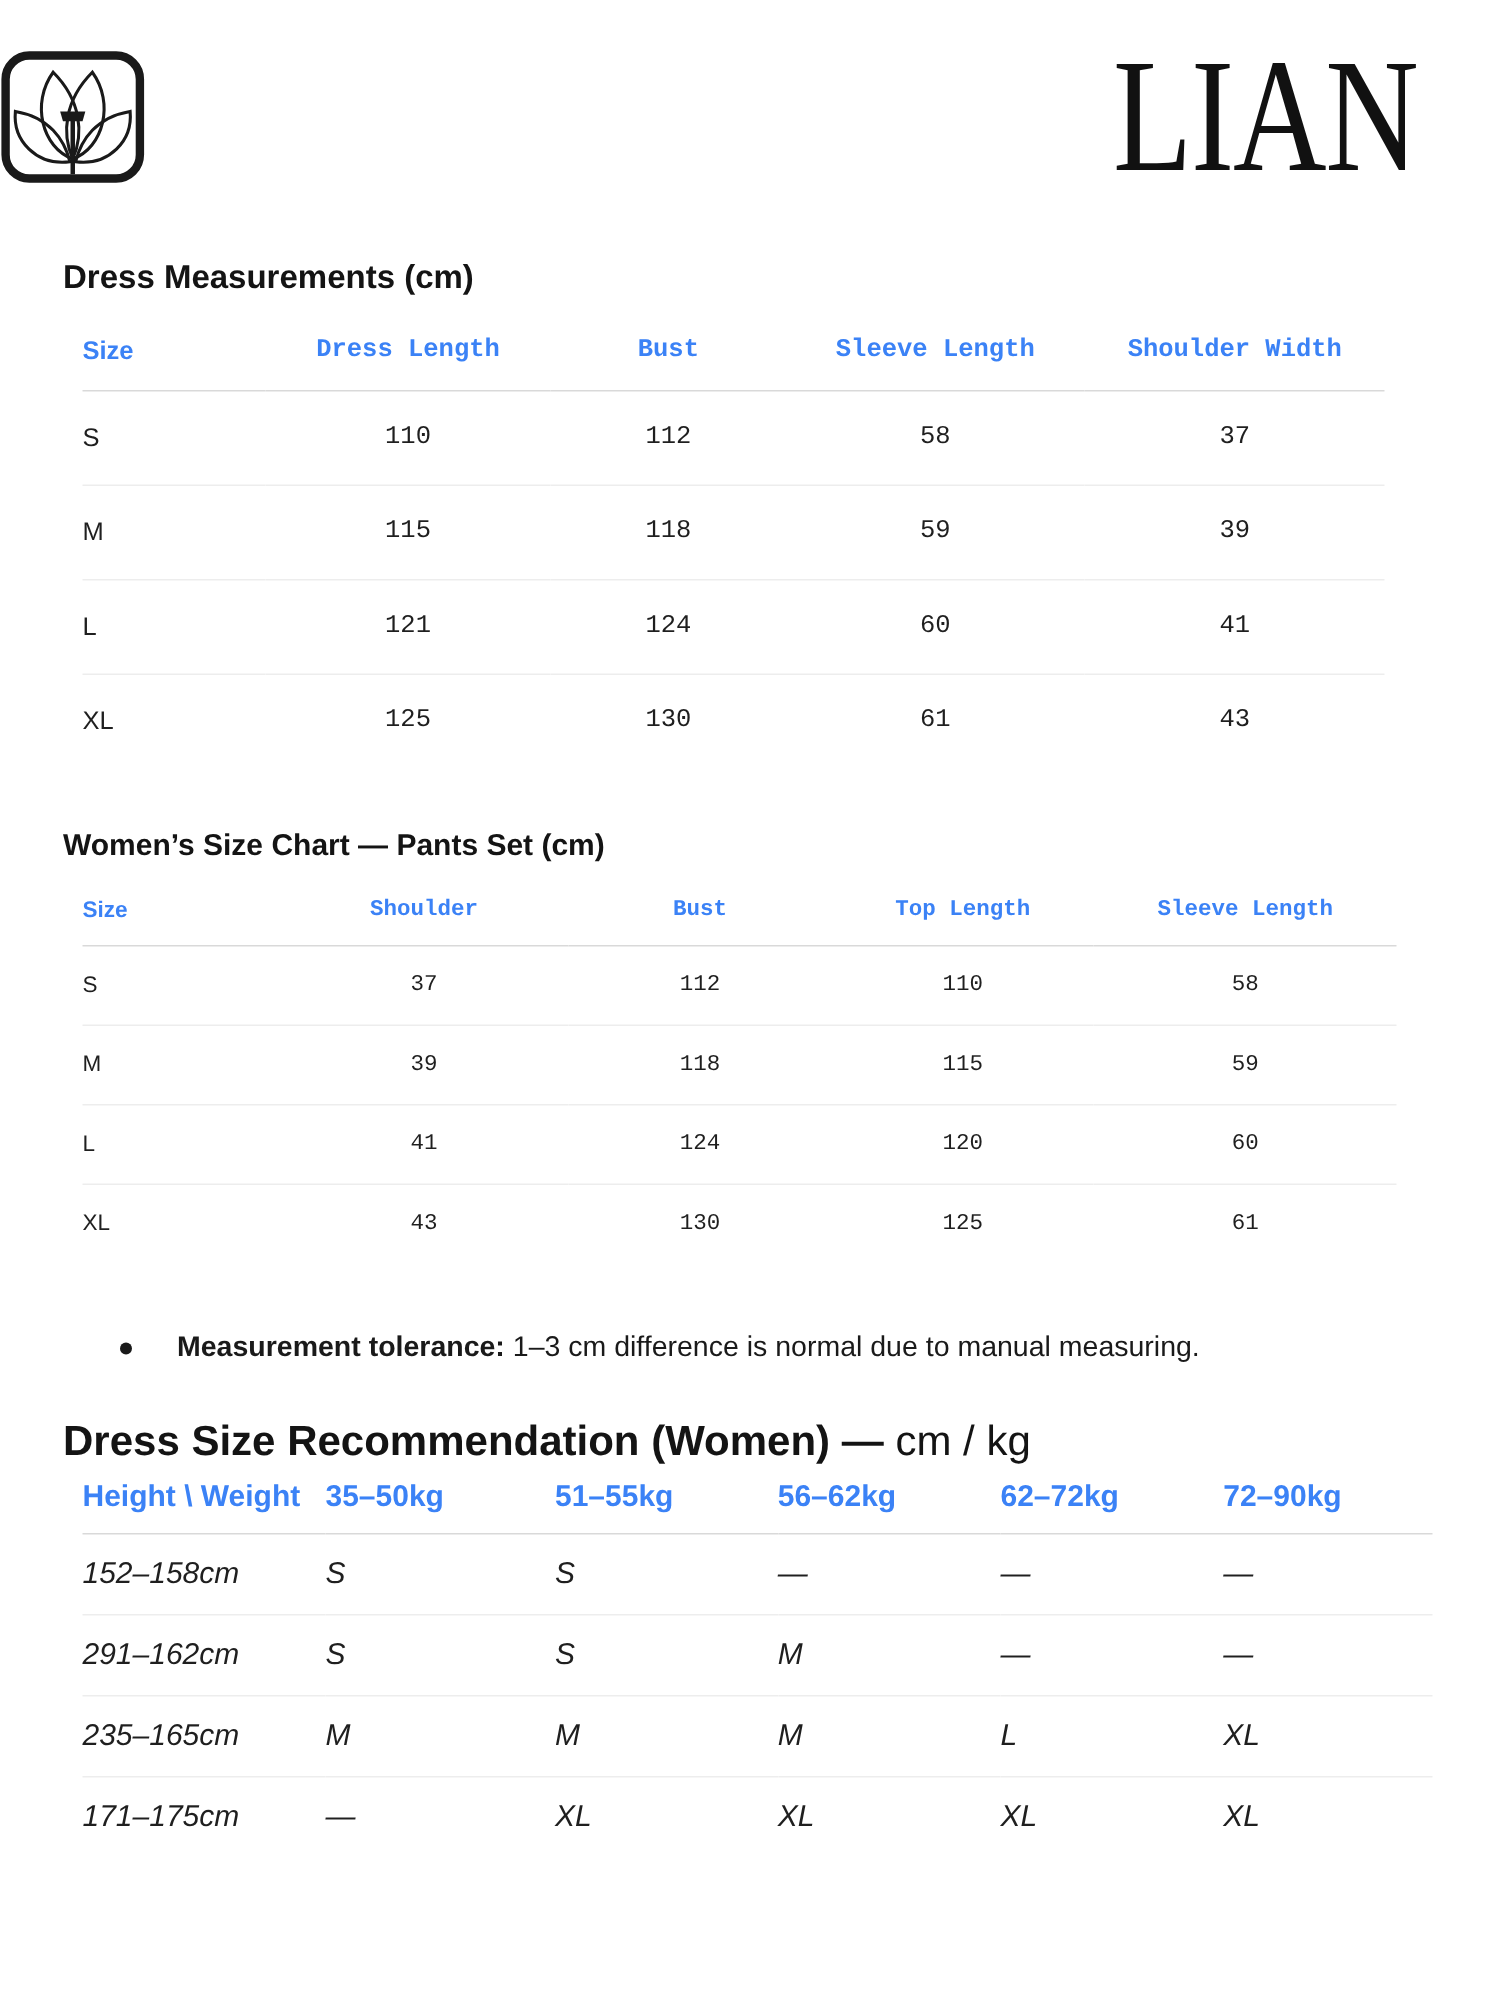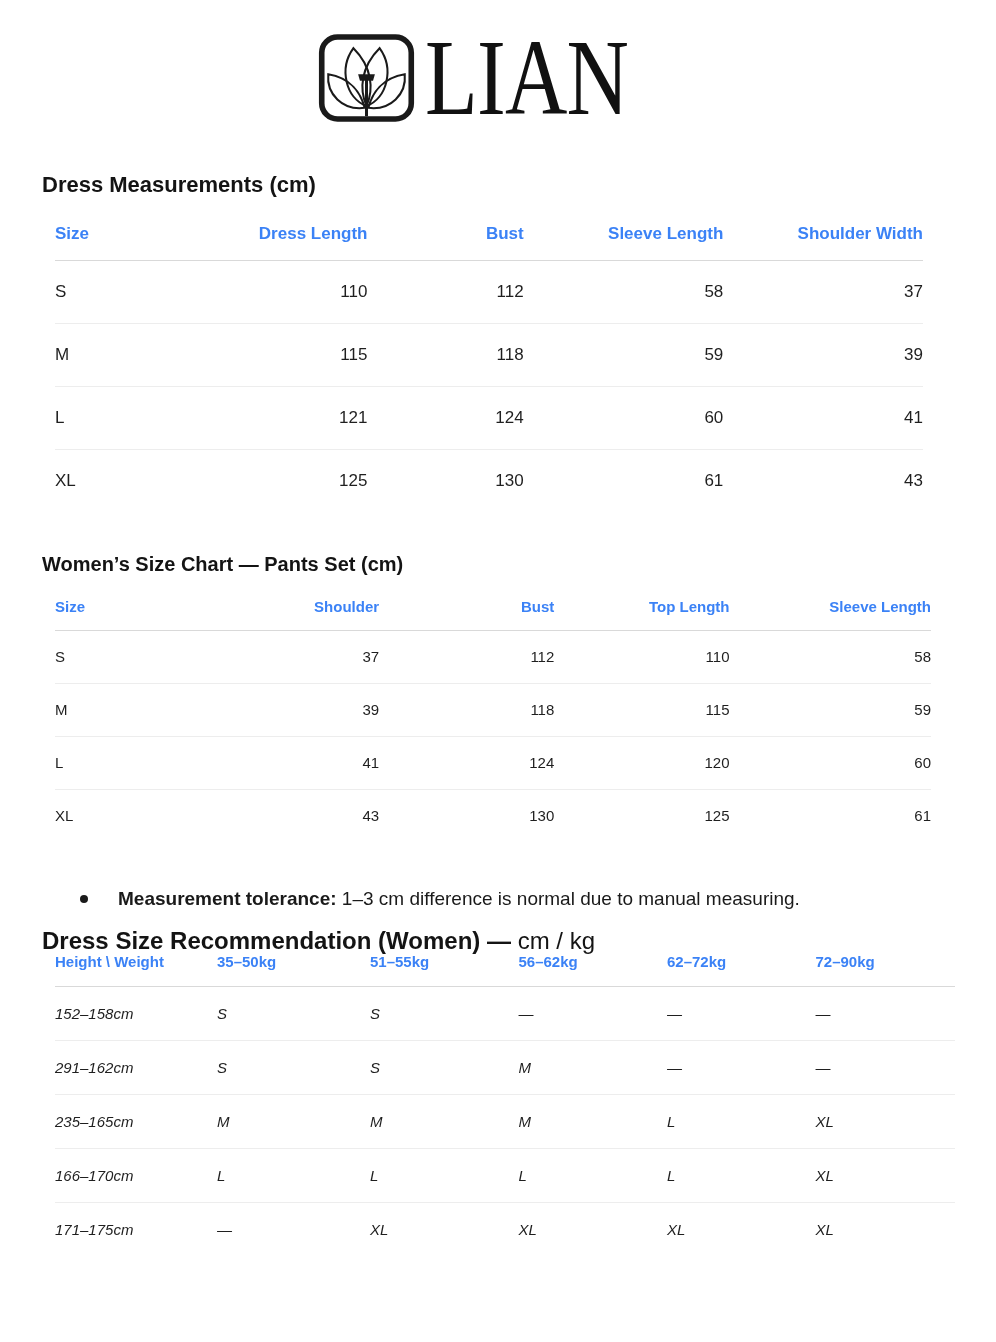--- a/index.html
+++ b/index.html
@@ -14,21 +14,21 @@
     color: #161616;
     font-family: "Liberation Sans", sans-serif;
     -webkit-font-smoothing: antialiased;
   }
 
   
   .logo-row {
     margin-top: 32px;
     height: 92px;
     display: flex;
-    justify-content: center;
+    justify-content: space-between;
     align-items: center;
     gap: 10px;
   }
   .logo-icon svg { display: block; }
   .logo-word {
     font-family: "Liberation Serif", "DejaVu Serif", serif;
     font-size: 108px;
     line-height: 92px;
     font-weight: 400;
     color: #111;
@@ -39,52 +39,52 @@
   }
 
   
   h2 {
     margin: 0 0 0 42px;
     color: #141414;
     font-weight: 700;
   }
   .h-s1 { margin-top: 48px; font-size: 22px; line-height: 26px; }
   .h-s2 { margin-top: 40px; font-size: 20px; line-height: 24px; }
-  .h-s3 { margin-top: 14px; font-size: 24px; line-height: 24px; }
+  .h-s3 { margin-top: 34px; font-size: 28px; line-height: 24px; }
   .h-unit { font-weight: 400; }
 
   
   table {
     border-collapse: collapse;
     table-layout: fixed;
     margin-left: 55px;
   }
   th {
     font-weight: 700;
     text-align: left;
     color: #3b82f6;
     white-space: nowrap;
   }
   td {
     color: #1f1f1f;
     white-space: nowrap;
   }
-  .num { text-align: right; }
+  .num { text-align: center; font-family: Liberation Mono, monospace; }
 
   .t1 { width: 868px; margin-top: 26px; font-size: 17px; }
   .t1 th { line-height: 20px; padding: 0 0 16px 0; border-bottom: 1px solid #d9d9d9; }
   .t1 td { line-height: 20px; padding: 21px 0; border-bottom: 1px solid #ededed; }
   .t1 tr:last-child td { border-bottom: none; }
 
   .t2 { width: 876px; margin-top: 22px; font-size: 15px; }
   .t2 th { line-height: 18px; padding: 0 0 14px 0; border-bottom: 1px solid #d9d9d9; }
   .t2 td { line-height: 18px; padding: 17px 0; border-bottom: 1px solid #ededed; }
   .t2 tr:last-child td { border-bottom: none; }
 
-  .t3 { width: 900px; font-size: 15px; }
+  .t3 { width: 900px; margin-top: 16px; font-size: 20px; }
   .t3 th { line-height: 18px; padding: 0 0 15px 0; border-bottom: 1px solid #d9d9d9; }
   .t3 td { line-height: 19px; padding: 17px 0; border-bottom: 1px solid #ededed; font-style: italic; }
   .t3 tr:last-child td { border-bottom: none; }
 
   
   .note-list {
     margin: 40px 0 0 0;
     padding: 0;
     list-style: none;
   }
@@ -274,28 +274,20 @@
       </tr>
       <tr>
         <td>235–165cm</td>
         <td>M</td>
         <td>M</td>
         <td>M</td>
         <td>L</td>
         <td>XL</td>
       </tr>
       <tr>
-        <td>166–170cm</td>
-        <td>L</td>
-        <td>L</td>
-        <td>L</td>
-        <td>L</td>
-        <td>XL</td>
-      </tr>
-      <tr>
         <td>171–175cm</td>
         <td>—</td>
         <td>XL</td>
         <td>XL</td>
         <td>XL</td>
         <td>XL</td>
       </tr>
     </tbody>
   </table>
 

